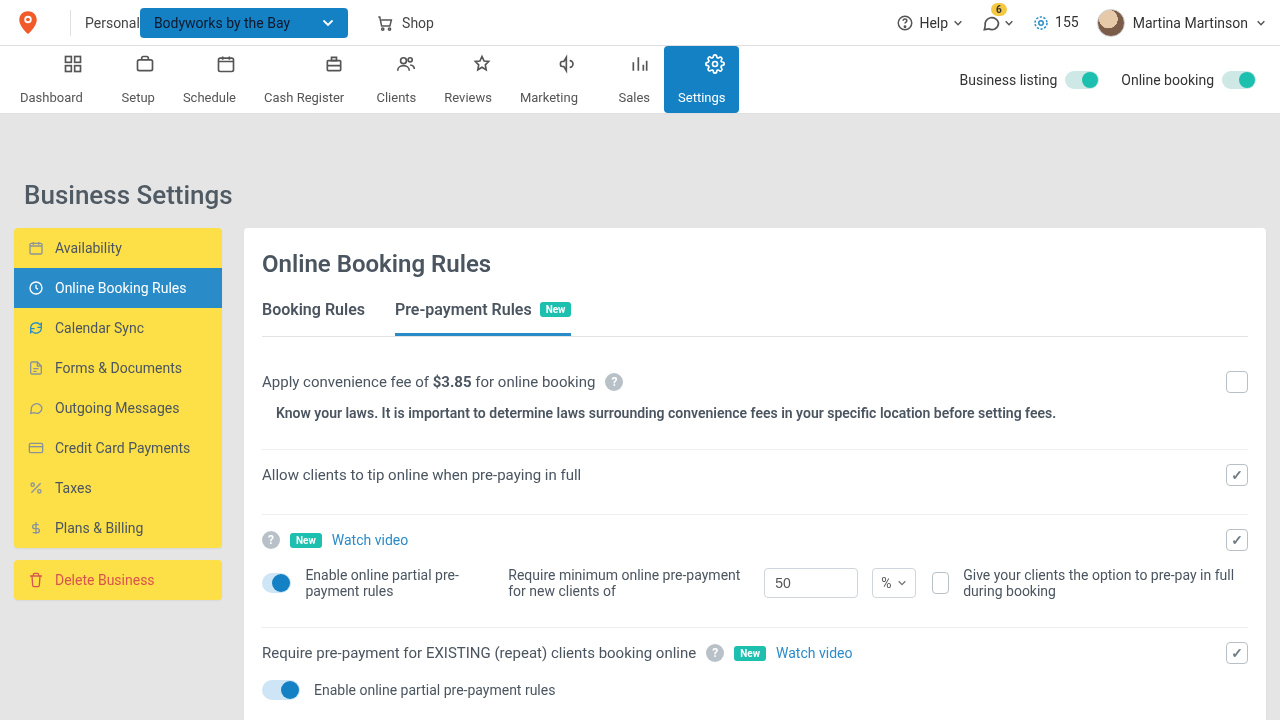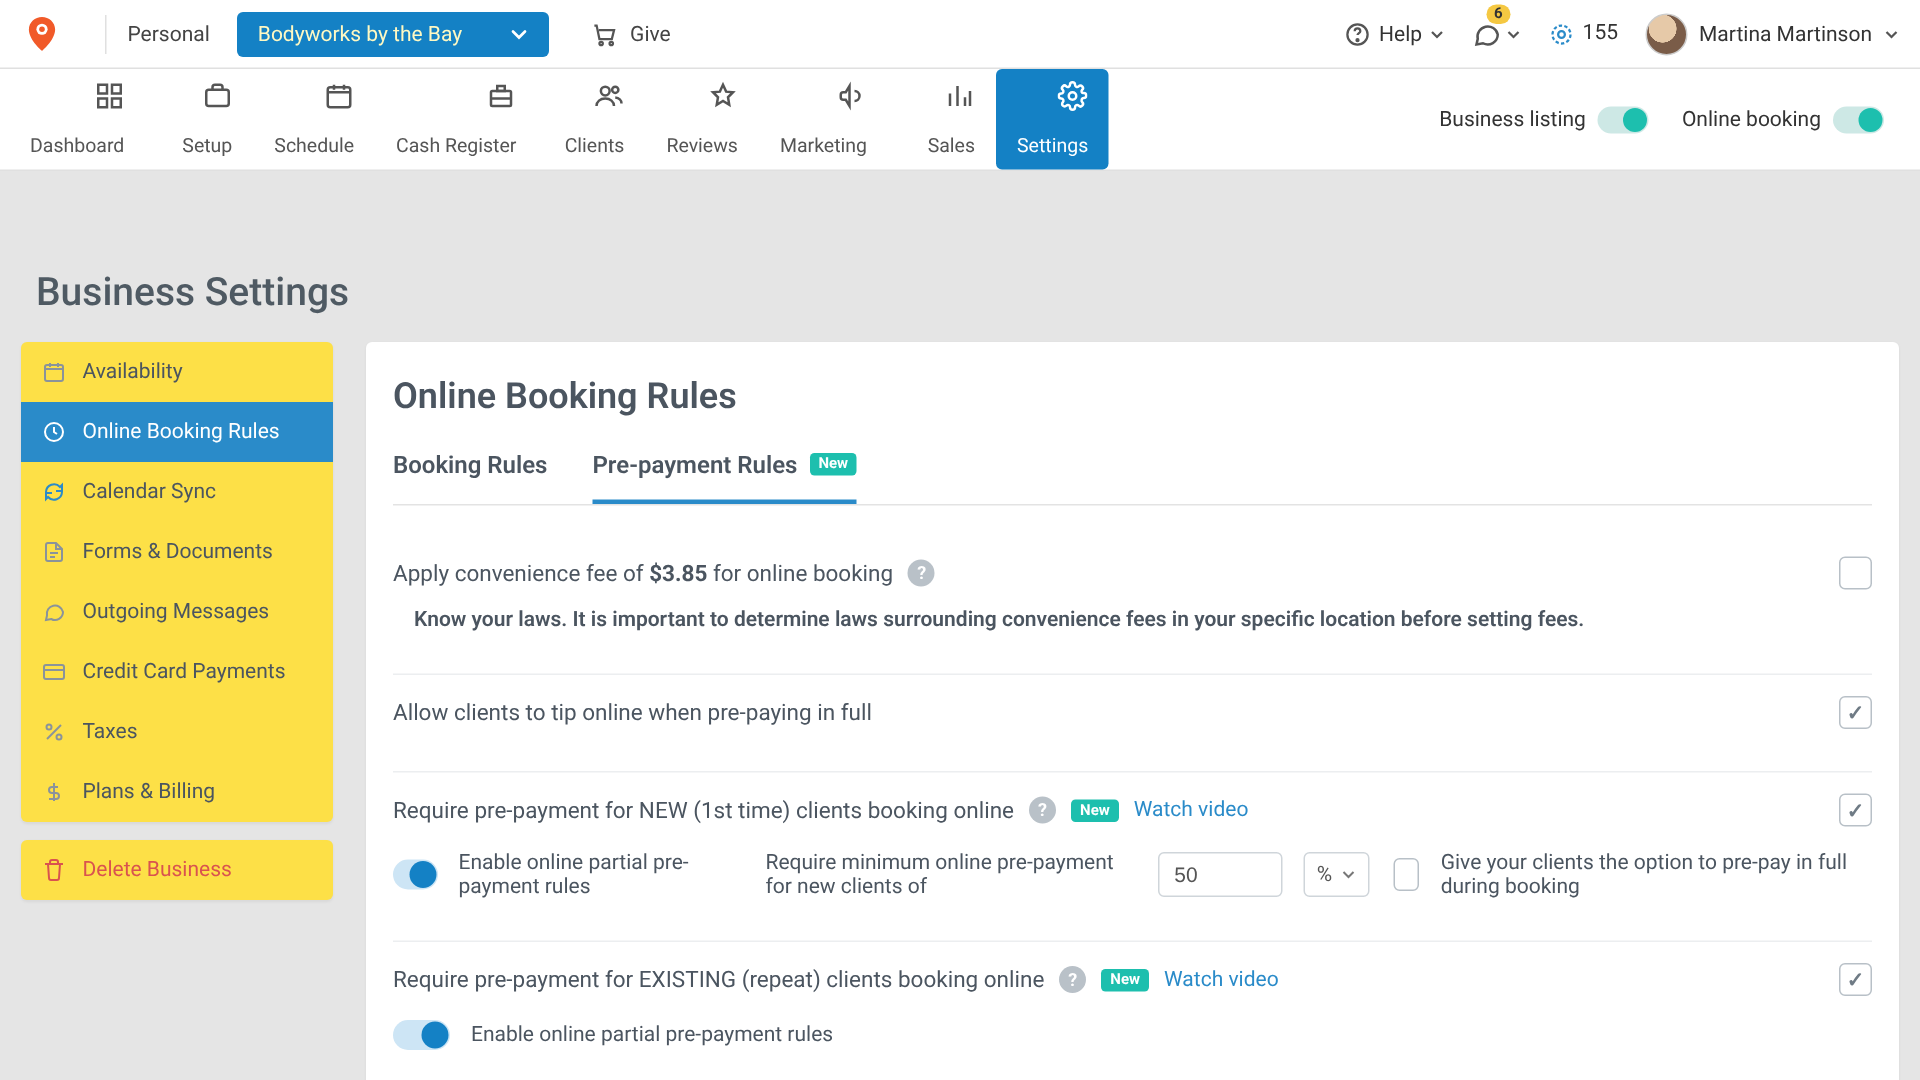--- a/index.html
+++ b/index.html
@@ -3,21 +3,21 @@
 <meta charset="utf-8">
 <style>
 * { margin: 0; padding: 0; box-sizing: border-box; }
 body { font-family: -apple-system, BlinkMacSystemFont, "Segoe UI", Roboto, sans-serif; background: #e5e5e5; width: 1280px; height: 720px; overflow: hidden; }
 
 
 .topbar { background: #fff; height: 46px; display: flex; align-items: center; padding: 0 14px; border-bottom: 1px solid #e0e0e0; }
 .logo { width: 28px; height: 28px; margin-right: 14px; }
 .divider-v { width: 1px; height: 26px; background: #e0e0e0; margin: 0 14px; }
 .personal-link { color: #444; font-size: 14px; cursor: pointer; }
-.biz-selector { background: #1481c5; color: #fef9c3; border-radius: 4px; padding: 7px 14px; margin-left: 18px; display: flex; align-items: center; font-size: 14px; cursor: pointer; }
+.biz-selector { background: #1481c5; color: #0f172a; border-radius: 4px; padding: 7px 14px; display: flex; align-items: center; font-size: 14px; cursor: pointer; }
 .biz-selector .chev { margin-left: 32px; }
 .shop-link { display: flex; align-items: center; color: #444; font-size: 14px; margin-left: 28px; cursor: pointer; gap: 8px; }
 .topbar-right { margin-left: auto; display: flex; align-items: center; gap: 18px; }
 .help-link { display: flex; align-items: center; gap: 5px; color: #333; font-size: 14px; cursor: pointer; }
 .chat-wrap { position: relative; display: flex; align-items: center; cursor: pointer; gap:3px; }
 .badge { position: absolute; top: -10px; left: 10px; background: #f5c842; color: #333; font-size: 10px; font-weight: 700; border-radius: 9px; padding: 1px 5px; }
 .points { display: flex; gap: 5px; color: #333; font-size: 14px; }
 .user-chip { display: flex; align-items: center; gap: 8px; cursor: pointer; color: #333; font-size: 14px; }
 .avatar { width: 28px; height: 28px; border-radius: 50%; background: radial-gradient(circle at 40% 35%, #e6c9a8 0 40%, #7a5c48 41% 100%); border: 1px solid #ccc; }
 
@@ -55,21 +55,21 @@
 .rule-head .lbl { color: #4b5560; font-size: 15px; }
 .checkbox { margin-left: auto; width: 22px; height: 22px; border: 1px solid #b8c0c7; border-radius: 4px; display: flex; align-items: center; justify-content: center; cursor: pointer; }
 .checkbox.checked::after { content: "✓"; color: #6f7b85; font-size: 14px; font-weight: 700; }
 .q-icon { width: 18px; height: 18px; background: #b9c1c8; border-radius: 50%; color: #fff; font-size: 12px; font-weight: 700; display: inline-flex; align-items: center; justify-content: center; cursor: pointer; }
 .rule-note { color: #4b5560; font-size: 14px; font-weight: 600; margin-top: 12px; padding-left: 14px; }
 .rule-sub { margin-top: 16px; display: flex; flex-direction: row; gap: 16px; }
 .sub-row { display: flex; align-items: center; gap: 14px; color: #4b5560; font-size: 14px; }
 .mini-toggle { width: 38px; height: 20px; border-radius: 10px; background: #cde5f5; position: relative; cursor: pointer; }
 .mini-toggle .k { width: 18px; height: 18px; border-radius: 50%; background: #1481c5; position: absolute; top: 1px; right: 1px; }
 .link { color: #2a8bc9; font-size: 14px; cursor: pointer; }
-.num-input { width: 83px; height: 30px; border: 1px solid #cfd5da; border-radius: 4px; padding: 0 10px; font-size: 14px; color: #555; }
+.num-input { width: 94px; height: 30px; border: 1px solid #cfd5da; border-radius: 4px; padding: 0 10px; font-size: 14px; color: #555; }
 .unit-select { width: 54px; height: 30px; border: 1px solid #cfd5da; border-radius: 4px; display: flex; align-items: center; justify-content: space-between; padding: 0 8px; font-size: 14px; color: #555; cursor: pointer; }
 .small-cb { width: 22px; height: 22px; border: 1px solid #b8c0c7; border-radius: 4px; cursor: pointer; }
 .ico { display:inline-flex; }
 .fee-amount { font-weight: 700; }
 </style>
 </head>
 <body>
 
 <div class="topbar">
   <span class="logo ico">
@@ -90,21 +90,21 @@
       </span>
   </div>
   <div class="shop-link">
     <span class="ico">
         <svg width="18" height="18" viewBox="0 0 24 24" fill="none" stroke="#555" stroke-width="2">
           <circle cx="9" cy="20" r="1.5"></circle>
           <circle cx="18" cy="20" r="1.5"></circle>
           <path d="M3 4h2l2.5 12h11l2-8H7"></path>
         </svg>
       </span>
-    <span>Give</span>
+    <span>Shop</span>
   </div>
   <div class="topbar-right">
     <div class="help-link">
       <span class="ico">
           <svg width="18" height="18" viewBox="0 0 24 24" fill="none" stroke="#555" stroke-width="2">
             <circle cx="12" cy="12" r="9"></circle>
             <path d="M9.5 9a2.5 2.5 0 0 1 5 0c0 1.5-2.5 2-2.5 3.5"></path>
             <circle cx="12" cy="17" r="0.9" fill="#555"></circle>
           </svg>
         </span>
@@ -363,21 +363,20 @@
 
     <div class="rule">
       <div class="rule-head">
         <span class="lbl">Allow clients to tip online when pre-paying in full</span>
         <div class="checkbox checked"></div>
       </div>
     </div>
 
     <div class="rule">
       <div class="rule-head">
-        <span class="lbl">Require pre-payment for NEW (1st time) clients booking online</span>
         <span class="q-icon">?</span>
         <span class="pill-new">New</span>
         <span class="link">Watch video</span>
         <div class="checkbox checked"></div>
       </div>
       <div class="rule-sub">
         <div class="sub-row">
           <div class="mini-toggle">
               <div class="k"></div>
             </div>

